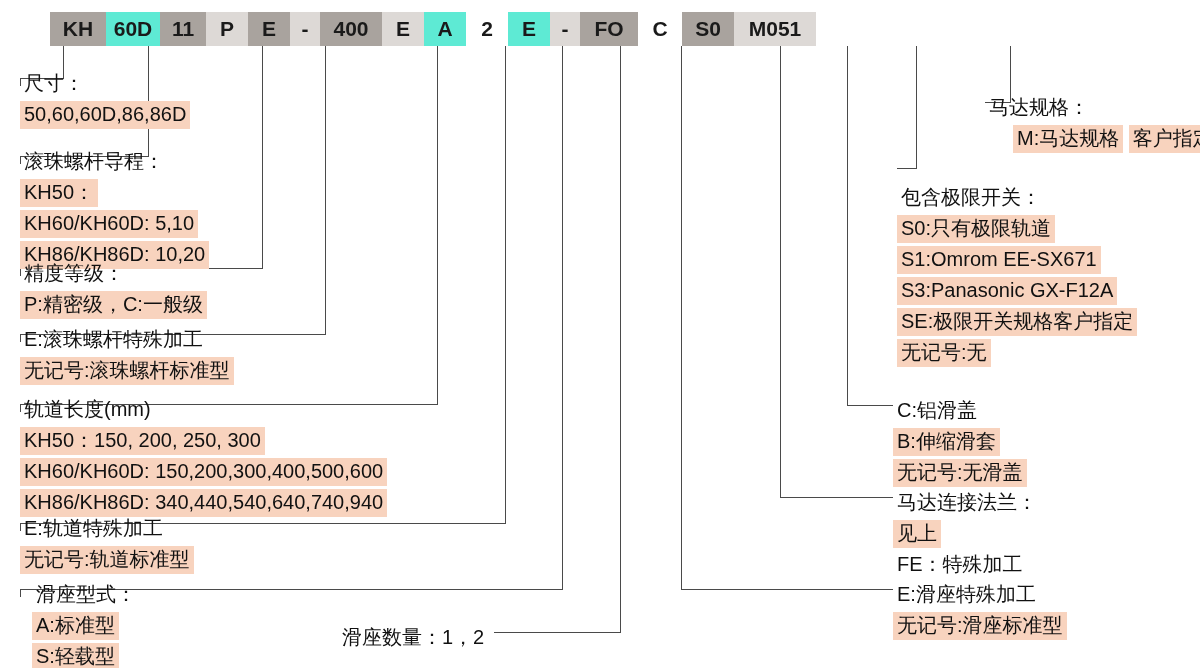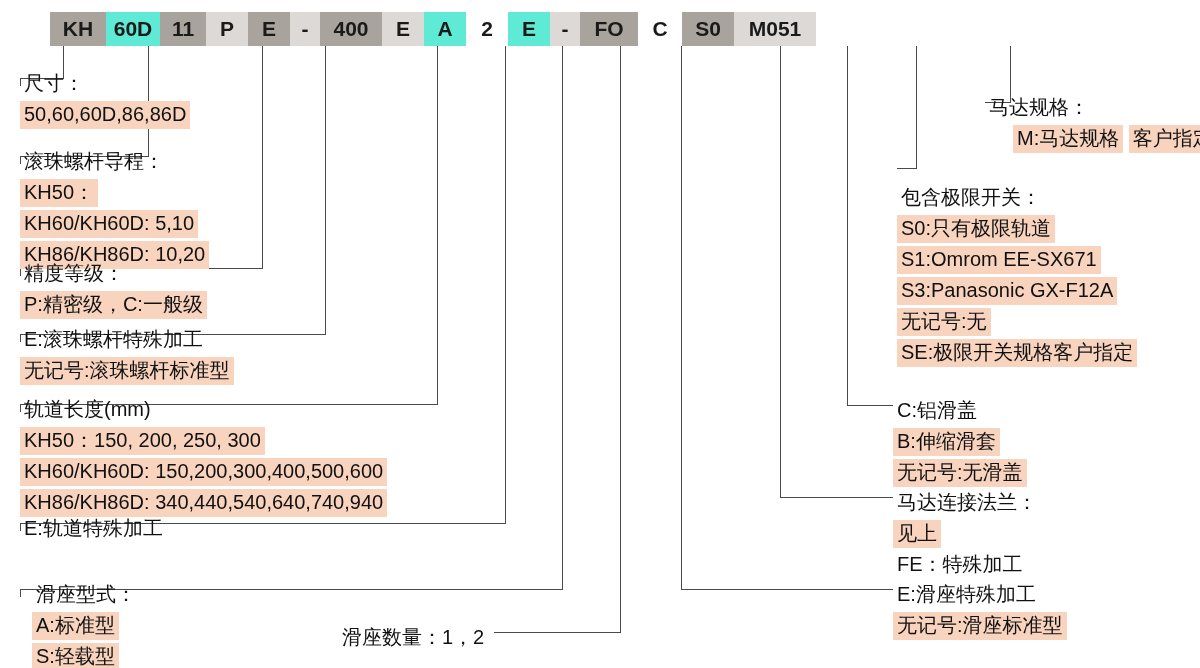--- a/index.html
+++ b/index.html
@@ -168,20 +168,21 @@
 
   <div class="lbl" style="left:20px; top:394px;">
     <div class="plain">轨道长度(mm)</div>
     <div><span class="hl">KH50：150, 200, 250, 300</span></div>
     <div><span class="hl">KH60/KH60D: 150,200,300,400,500,600</span></div>
     <div><span class="hl">KH86/KH86D: 340,440,540,640,740,940</span></div>
   </div>
 
   <div class="lbl" style="left:20px; top:513px;">
     <div class="plain">E:轨道特殊加工</div>
+    <div><span class="hl">无记号:轨道标准型</span></div>
   </div>
 
   <div class="lbl" style="left:20px; top:579px;margin-left:12px;">
     <div class="plain">滑座型式：</div>
     <div><span class="hl">A:标准型</span></div>
     <div><span class="hl">S:轻载型</span></div>
   </div>
 
   <div class="lbl" style="left:338px; top:622px;">
     <div class="plain">滑座数量：1，2</div>
@@ -193,22 +194,22 @@
       <span class="hl">M:马达规格</span>
       <span class="hl">客户指定</span>
     </div>
   </div>
 
   <div class="lbl" style="left:897px; top:158px;margin-top:24px;">
     <div class="plain">包含极限开关：</div>
     <div><span class="hl">S0:只有极限轨道</span></div>
     <div><span class="hl">S1:Omrom EE-SX671</span></div>
     <div><span class="hl">S3:Panasonic GX-F12A</span></div>
+    <div><span class="hl">SE:极限开关规格客户指定</span></div>
     <div><span class="hl">无记号:无</span></div>
-    <div><span class="hl">SE:极限开关规格客户指定</span></div>
   </div>
 
   <div class="lbl" style="left:893px; top:395px;">
     <div class="plain">C:铝滑盖</div>
     <div><span class="hl">B:伸缩滑套</span></div>
     <div><span class="hl">无记号:无滑盖</span></div>
   </div>
 
   <div class="lbl" style="left:893px; top:579px;">
     <div class="plain">E:滑座特殊加工</div>

